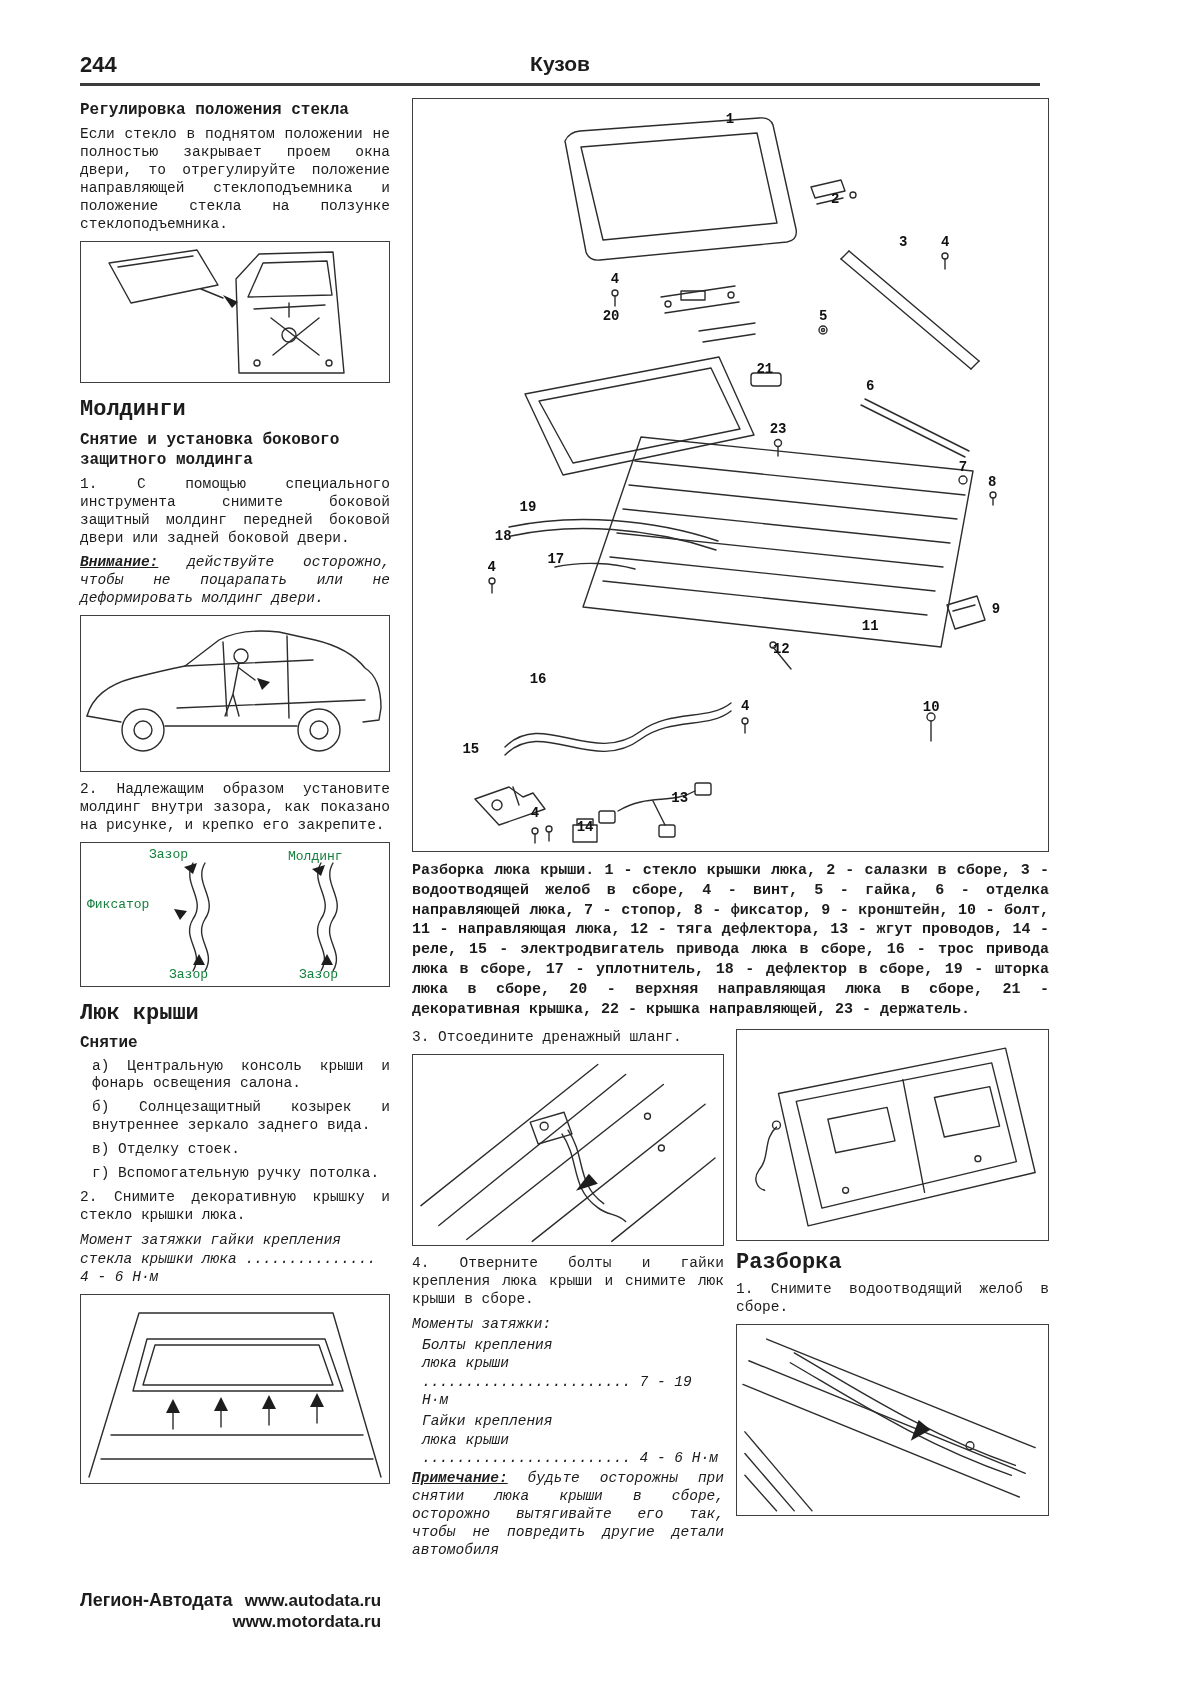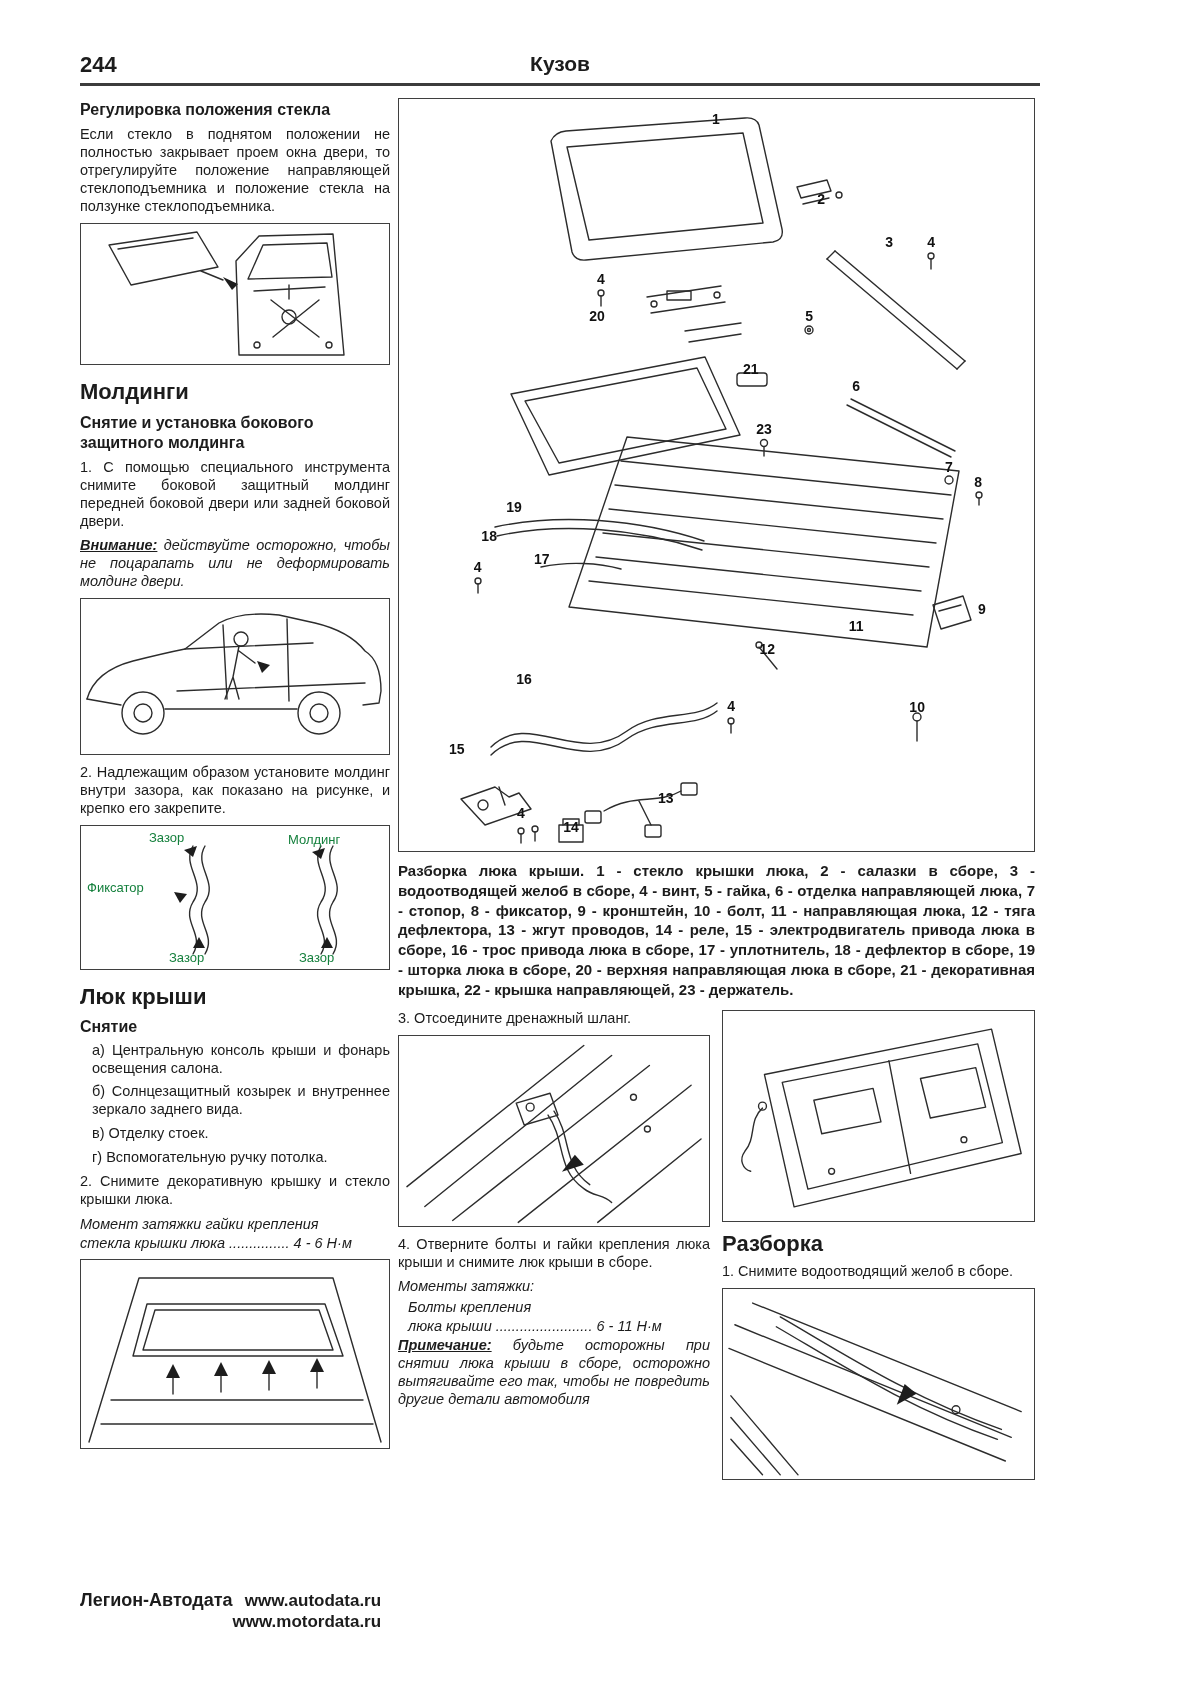--- a/index.html
+++ b/index.html
@@ -7,21 +7,21 @@
        font-family:"Liberation Sans", sans-serif;color:#1c1c1c;}
   .page{position:relative;width:1200px;height:1697px;box-sizing:border-box;
         padding:52px 160px 0 80px;}
   
   .pagehead{display:flex;align-items:flex-start;border-bottom:3px solid #3c3c3c;
             padding-bottom:5px;}
   .pagenum{width:130px;font-size:22px;font-weight:bold;}
   .pagetitle{flex:1;text-align:center;font-size:21px;font-weight:bold;}
   .pagehead-spacer{width:130px;}
   
-  .content{display:flex;gap:8px;margin-top:12px;}
+  .content{display:flex;gap:22px;margin-top:12px;font-family:Liberation Mono, monospace;}
   .col-left{width:310px;flex:none;}
   .col-right{width:637px;flex:none;}
   .bottom{display:flex;gap:12px;margin-top:10px;}
   .bcol-m{width:312px;flex:none;}
   .bcol-r{width:313px;flex:none;}
   
   h3,h4,p{margin:0;}
   .h-big{font-size:22px;font-weight:bold;margin:14px 0 8px;}
   .h-mid{font-size:16px;font-weight:bold;line-height:1.25;margin:2px 0 6px;}
   .h-sub{font-size:16px;font-weight:bold;margin:4px 0 6px;}
@@ -276,21 +276,25 @@
               <path class="fill" d="M186,128 l-22,7 13,-17 z"></path>
               <circle cx="236" cy="60" r="3"></circle>
               <circle cx="250" cy="92" r="3"></circle>
             </svg>
           </div>
 
           <p class="para">4. Отверните болты и гайки крепления люка крыши и снимите люк крыши в сборе.</p>
           <p class="torq">Моменты затяжки:</p>
           <p class="torq">
               <span class="ind">Болты крепления</span>
-              <span class="ind">люка крыши ........................ 6 - 11 Н·м</span>
+              <span class="ind">люка крыши ........................ 7 - 19 Н·м</span>
+            </p>
+          <p class="torq">
+              <span class="ind">Гайки крепления</span>
+              <span class="ind">люка крыши ........................ 4 - 6 Н·м</span>
             </p>
           <p class="para note"><span class="lbl">Примечание:</span><span> будьте осторожны при снятии люка крыши в сборе, осторожно вытягивайте его так, чтобы не повредить другие детали автомобиля</span></p>
         </div>
 
         <div class="bcol-r">
 
           <div class="fig" style="height:210px;margin-top:0">
             <svg class="sketch" viewBox="0 0 315 208">
               <path d="M42,62 L272,16 L302,142 L72,196 Z"></path>
               <path d="M60,70 L258,31 L283,131 L86,178 Z"></path>

